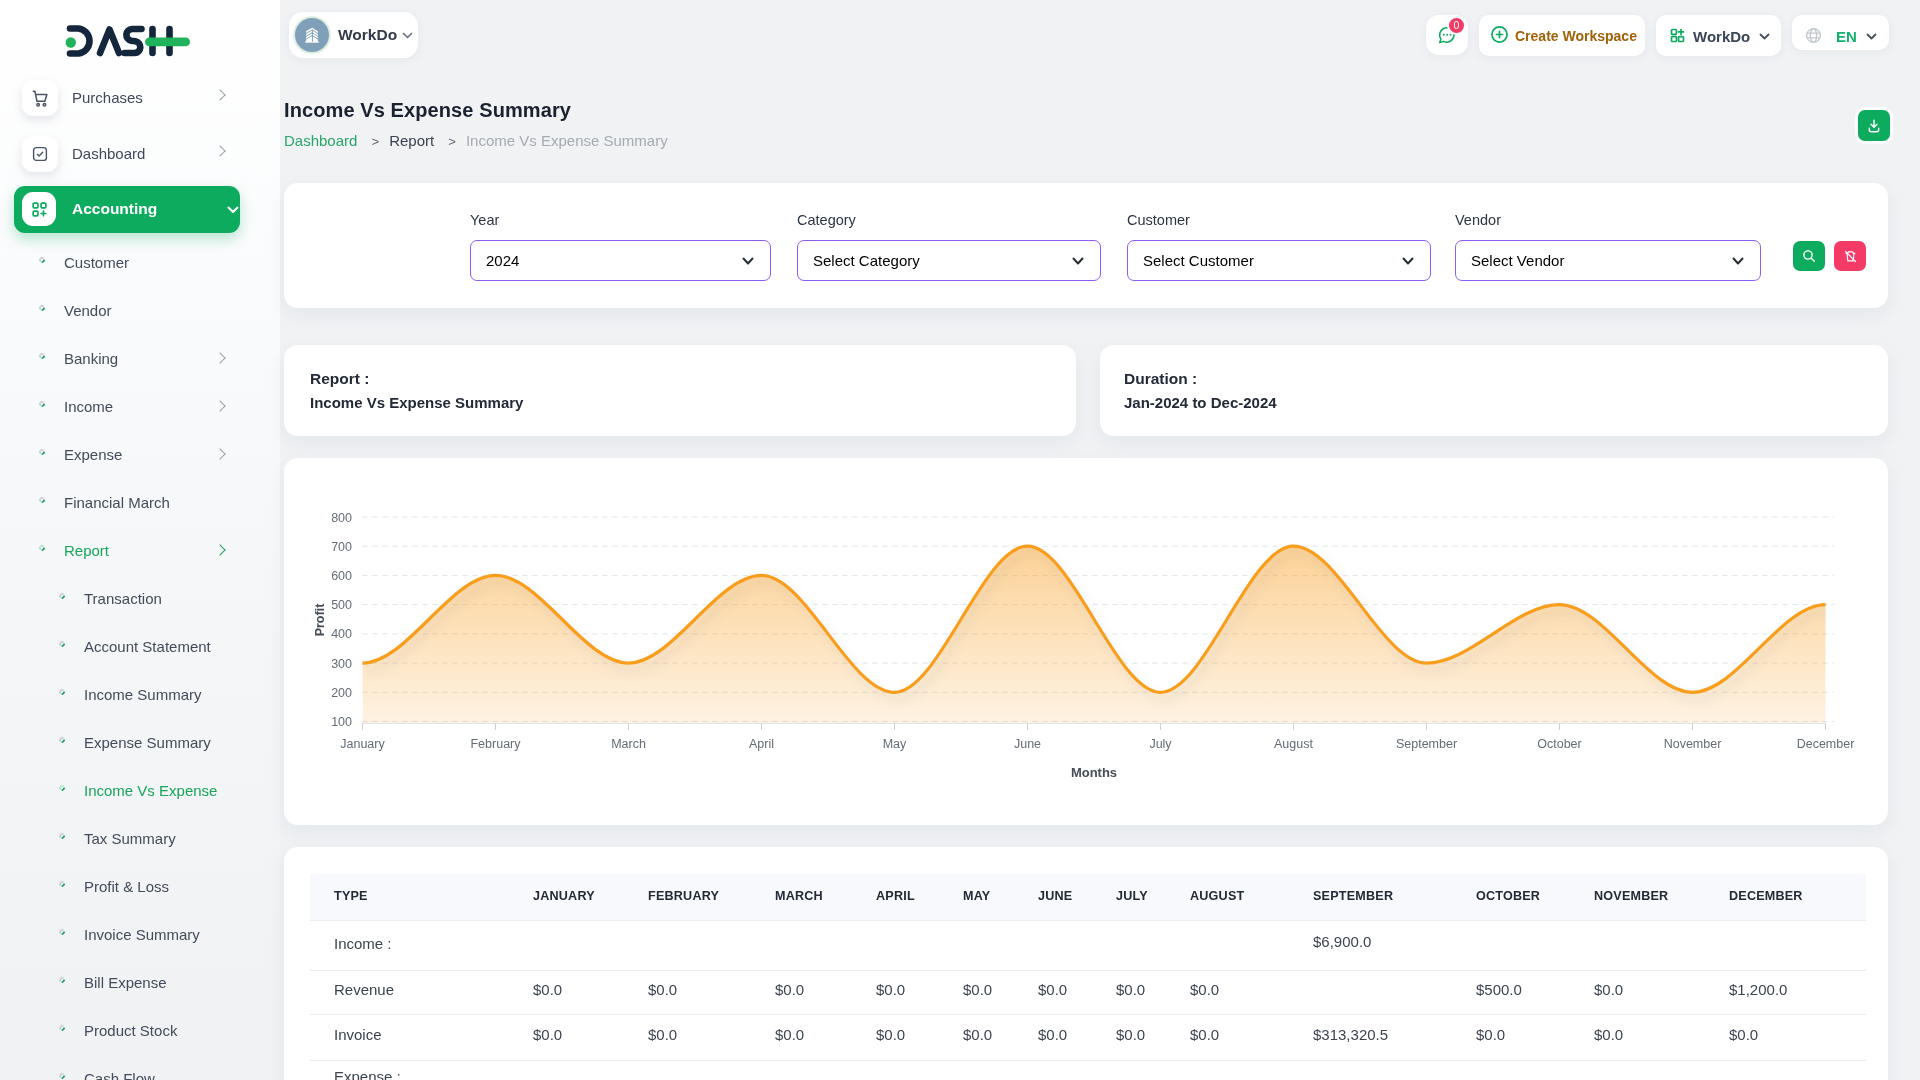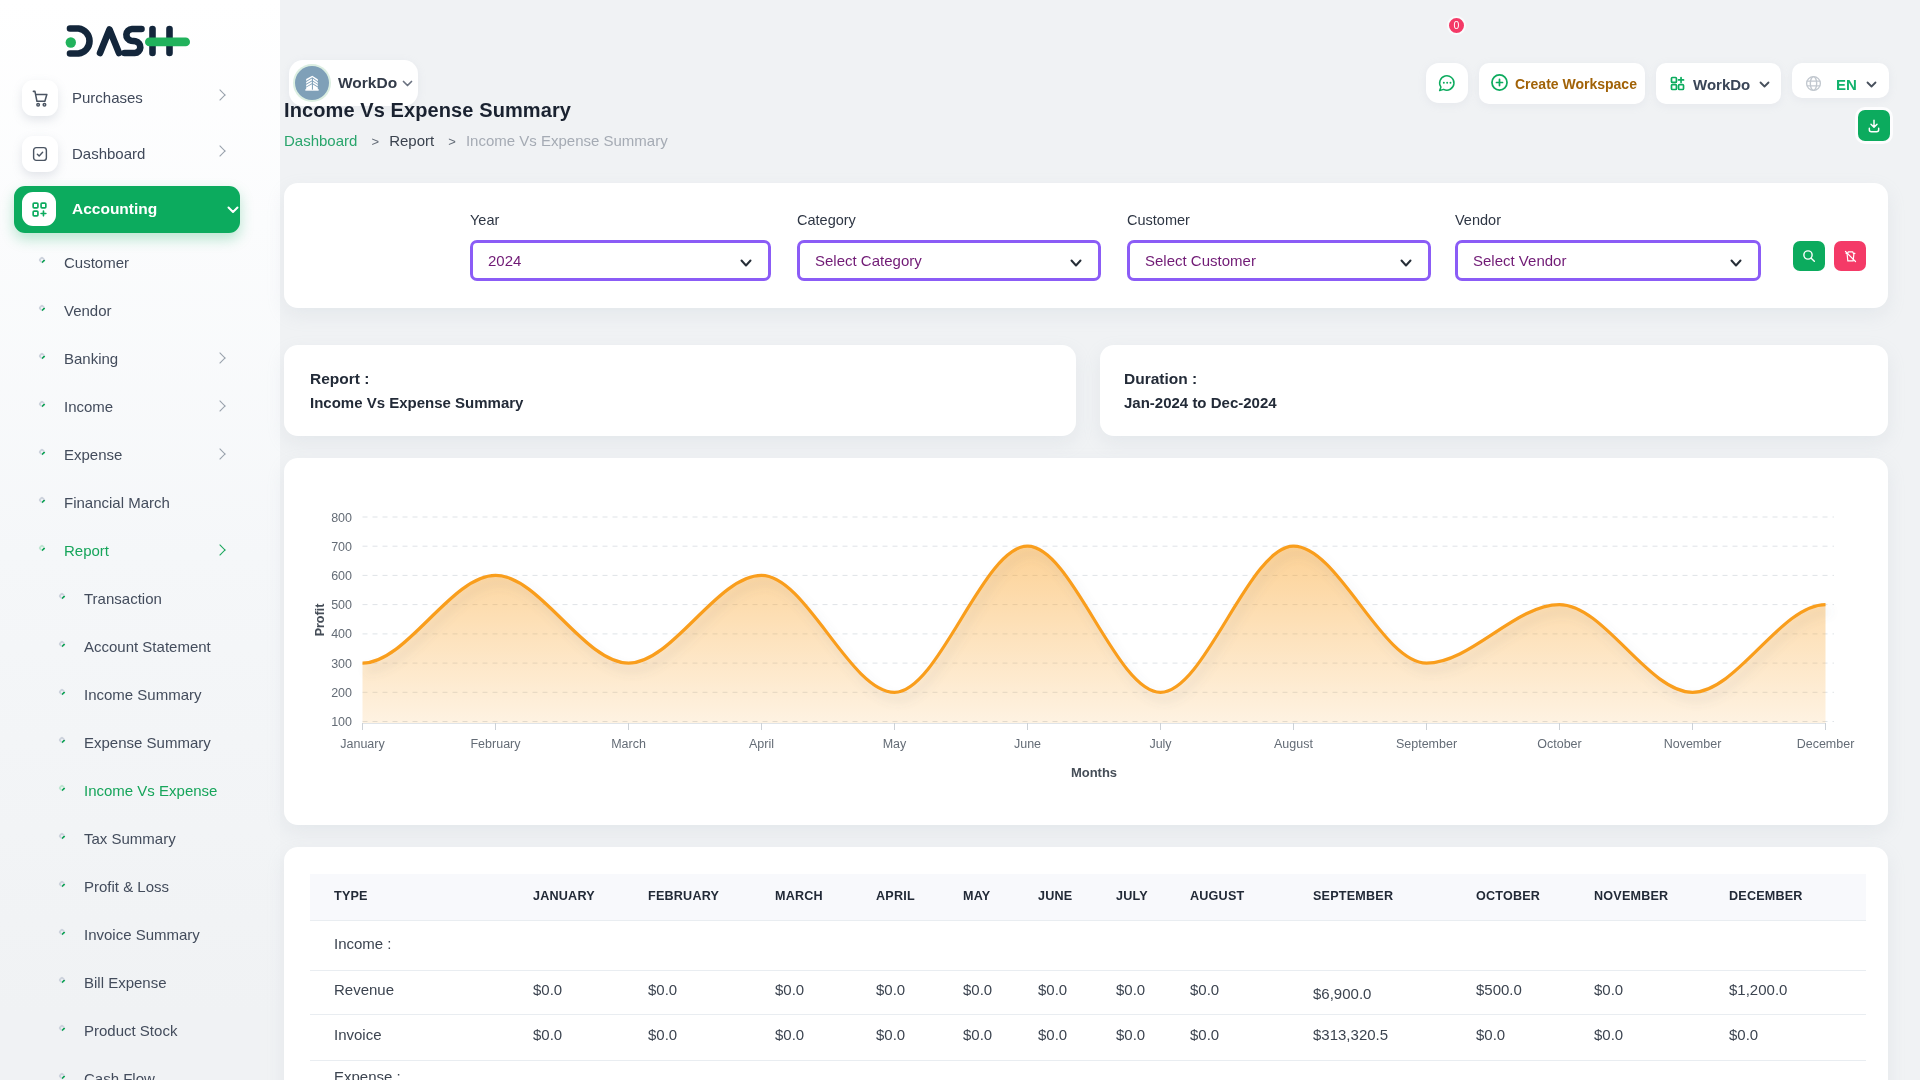--- a/index.html
+++ b/index.html
@@ -13,23 +13,23 @@
 .iconbox { position:absolute; left:22px; top:0; width:36px; height:36px; background:#fff; border-radius:11px;
   box-shadow:0 4px 10px rgba(150,160,175,.25); display:flex; align-items:center; justify-content:center; }
 .nav-label { position:absolute; left:72px; font-size:15px; color:#40495a; font-weight:500; }
 .nav-chev { position:absolute; left:216px; width:8px; height:8px; border-right:1.9px solid #97a0ab; border-top:1.9px solid #97a0ab; transform:rotate(45deg); }
 .bullet { position:absolute; width:6px; height:6px; border:2.6px solid #cdd3dd; border-bottom-color:#17a55b; border-radius:50%; transform:rotate(-45deg); }
 .subitem { position:absolute; font-size:15px; color:#434c5c; }
 .green { color:#17a55b !important; }
 
 .card { position:absolute; background:#fff; border-radius:14px; box-shadow:0 7px 18px rgba(170,180,195,.16); }
 
-.pillbtn { position:absolute; background:#fff; border-radius:14px; white-space:nowrap; box-shadow:0 2px 8px rgba(170,180,195,.14); display:flex; align-items:center;margin-top:48px; }
-.selbox { position:absolute; height:41px; background:#fff; border:3px solid #8b5cf6; border-radius:7px;
-  font-size:15px; color:#701a75; display:flex; align-items:center; padding-left:15px; }
+.pillbtn { position:absolute; background:#fff; border-radius:14px; white-space:nowrap; box-shadow:0 2px 8px rgba(170,180,195,.14); display:flex; align-items:center; }
+.selbox { position:absolute; height:41px; background:#fff; border:1px solid #8b5cf6; border-radius:7px;
+  font-size:15px; color:#000000; display:flex; align-items:center; padding-left:15px; }
 .selbox svg { position:absolute; right:15px; top:15px; }
 .flabel { position:absolute; font-size:14.5px; color:#2e3644; font-weight:500; }
 
 .th { position:absolute; font-size:12.6px; font-weight:700; color:#222a37; letter-spacing:.2px; }
 .td { position:absolute; font-size:15px; color:#3c4450; }
 .rowline { position:absolute; left:310px; width:1556px; height:1px; background:#e9edf1; }
 </style>
 </head>
 <body>
 <div id="stage">
@@ -337,21 +337,21 @@
       <div class="td" style="left:334px;top:935px">Income :</div>
       <div class="td" style="left:334px;top:981px">Revenue</div>
       <div class="td" style="left:533px;top:981px">$0.0</div>
       <div class="td" style="left:648px;top:981px">$0.0</div>
       <div class="td" style="left:775px;top:981px">$0.0</div>
       <div class="td" style="left:876px;top:981px">$0.0</div>
       <div class="td" style="left:963px;top:981px">$0.0</div>
       <div class="td" style="left:1038px;top:981px">$0.0</div>
       <div class="td" style="left:1116px;top:981px">$0.0</div>
       <div class="td" style="left:1190px;top:981px">$0.0</div>
-      <div class="td" style="left:1313px;top:985px">$6,900.0</div>
+      <div class="td" style="left:1313px;top:933px">$6,900.0</div>
       <div class="td" style="left:1476px;top:981px">$500.0</div>
       <div class="td" style="left:1594px;top:981px">$0.0</div>
       <div class="td" style="left:1729px;top:981px">$1,200.0</div>
       <div class="td" style="left:334px;top:1026px">Invoice</div>
       <div class="td" style="left:533px;top:1026px">$0.0</div>
       <div class="td" style="left:648px;top:1026px">$0.0</div>
       <div class="td" style="left:775px;top:1026px">$0.0</div>
       <div class="td" style="left:876px;top:1026px">$0.0</div>
       <div class="td" style="left:963px;top:1026px">$0.0</div>
       <div class="td" style="left:1038px;top:1026px">$0.0</div>

